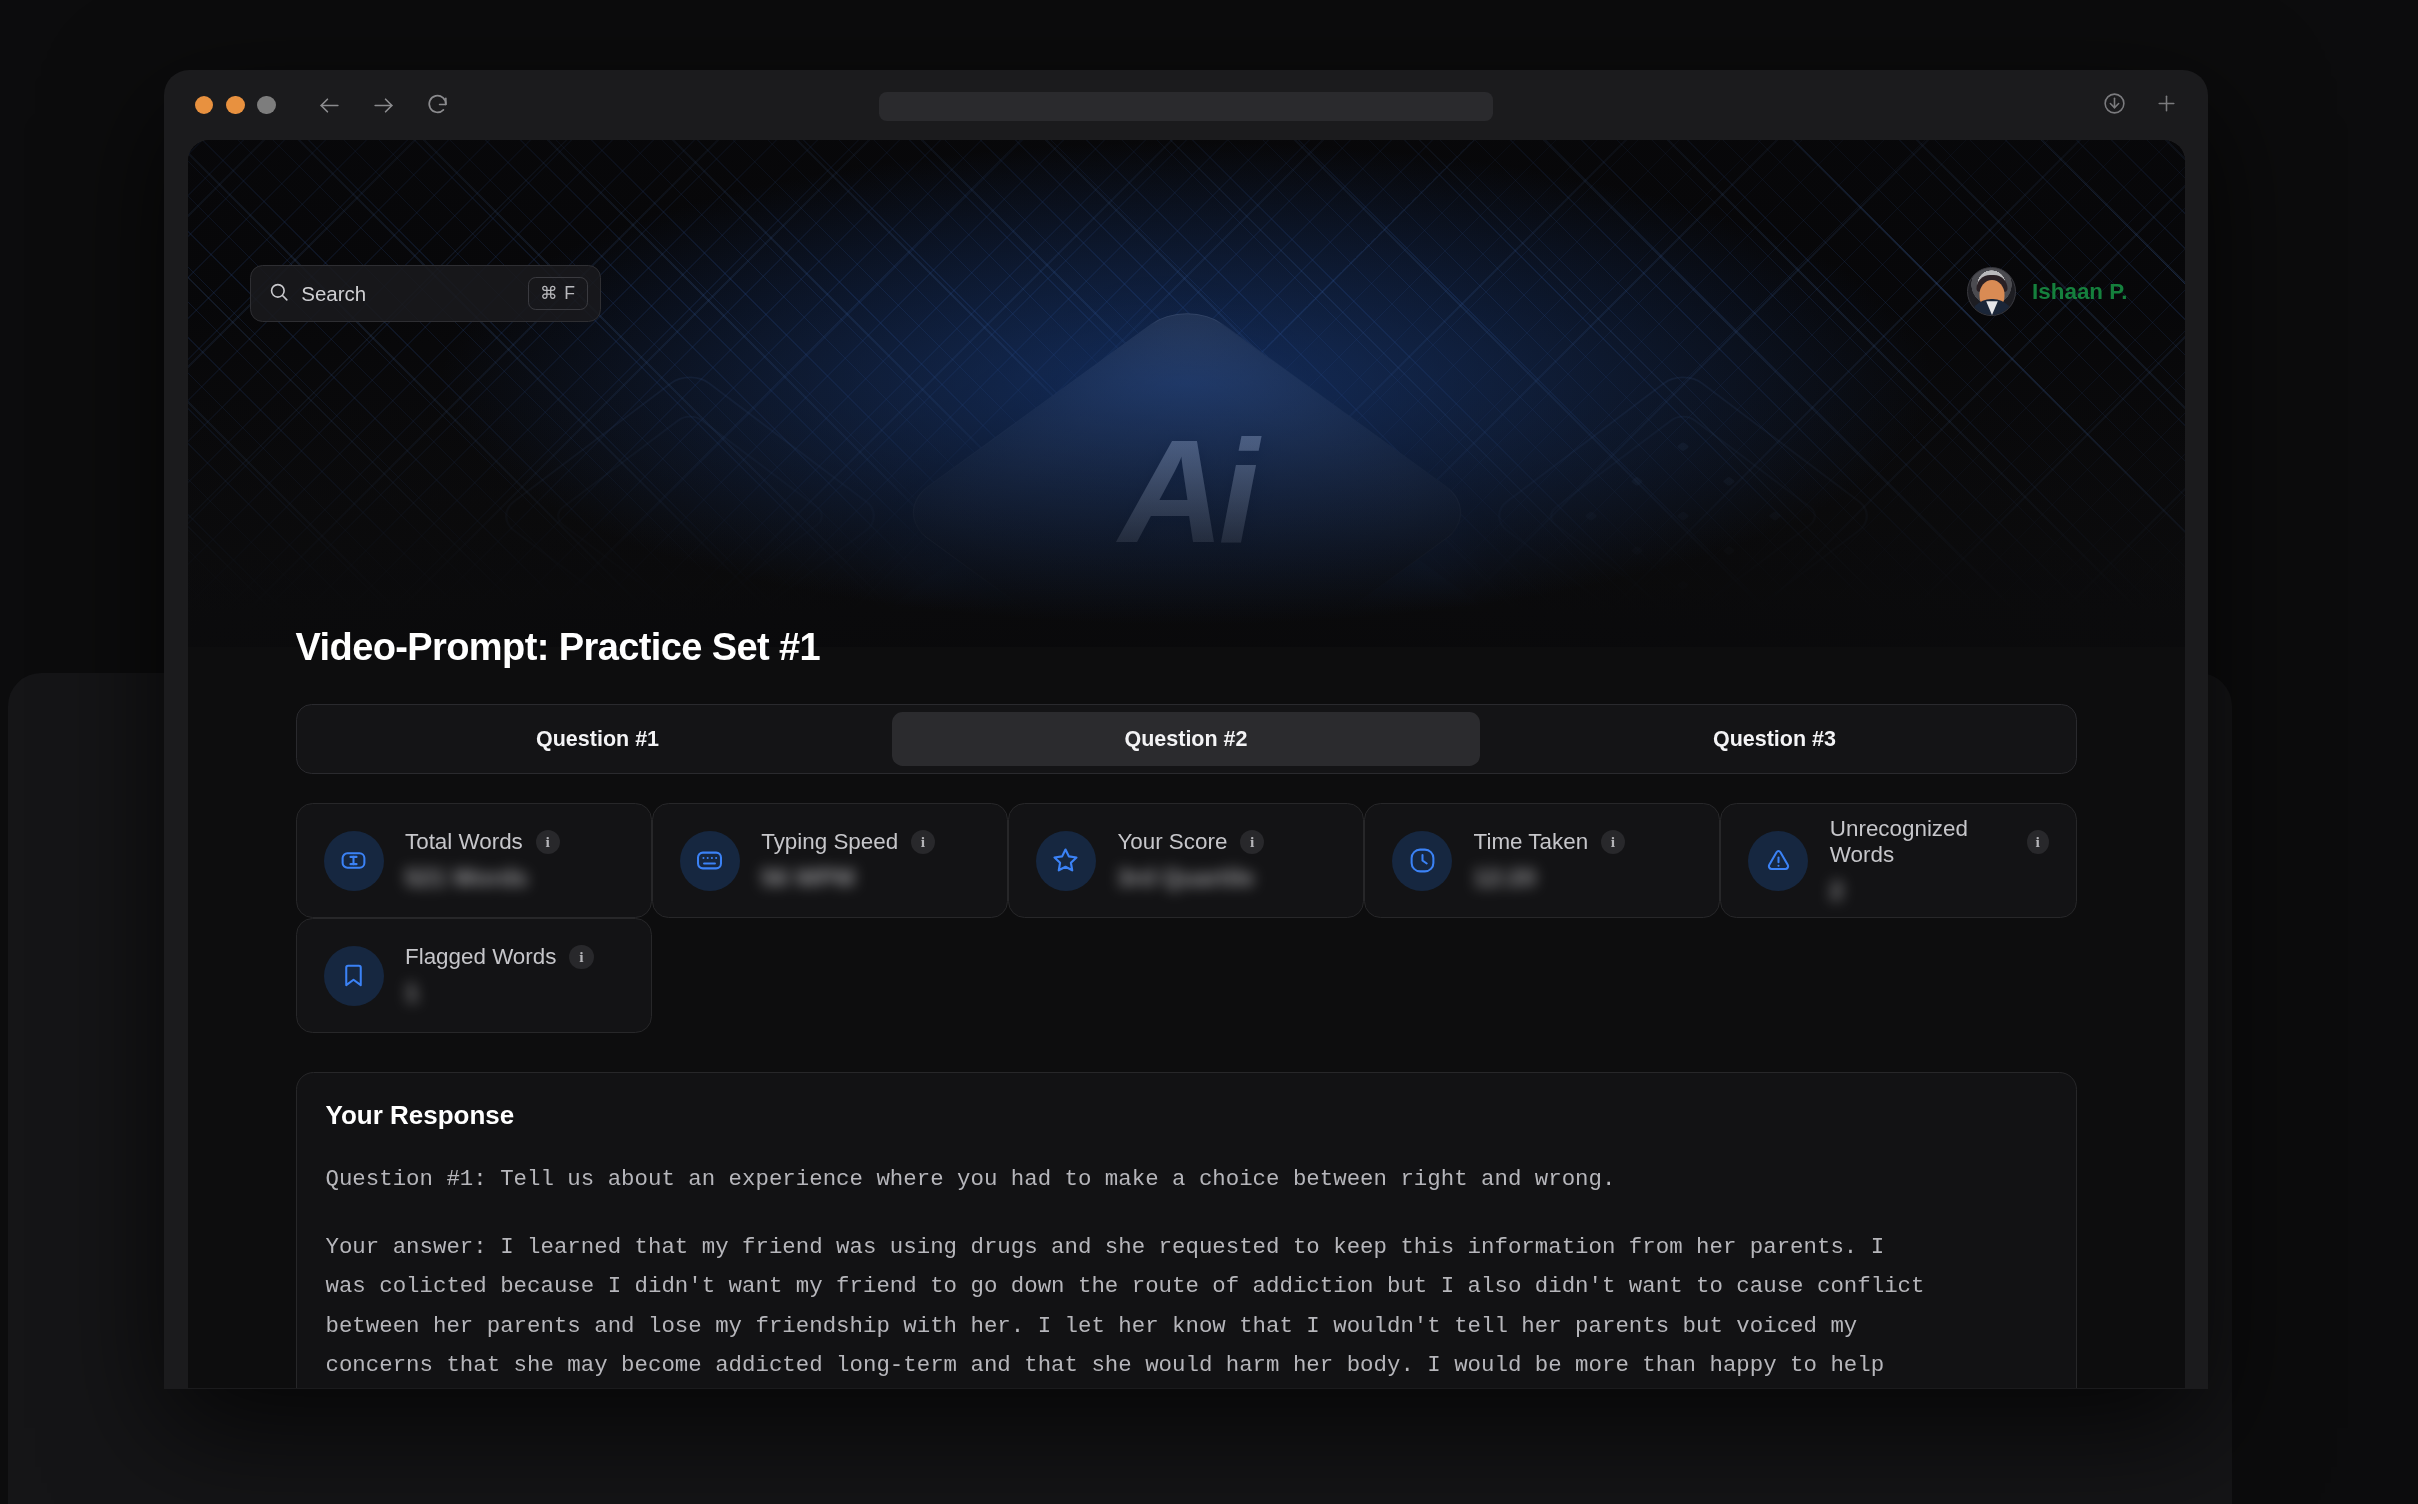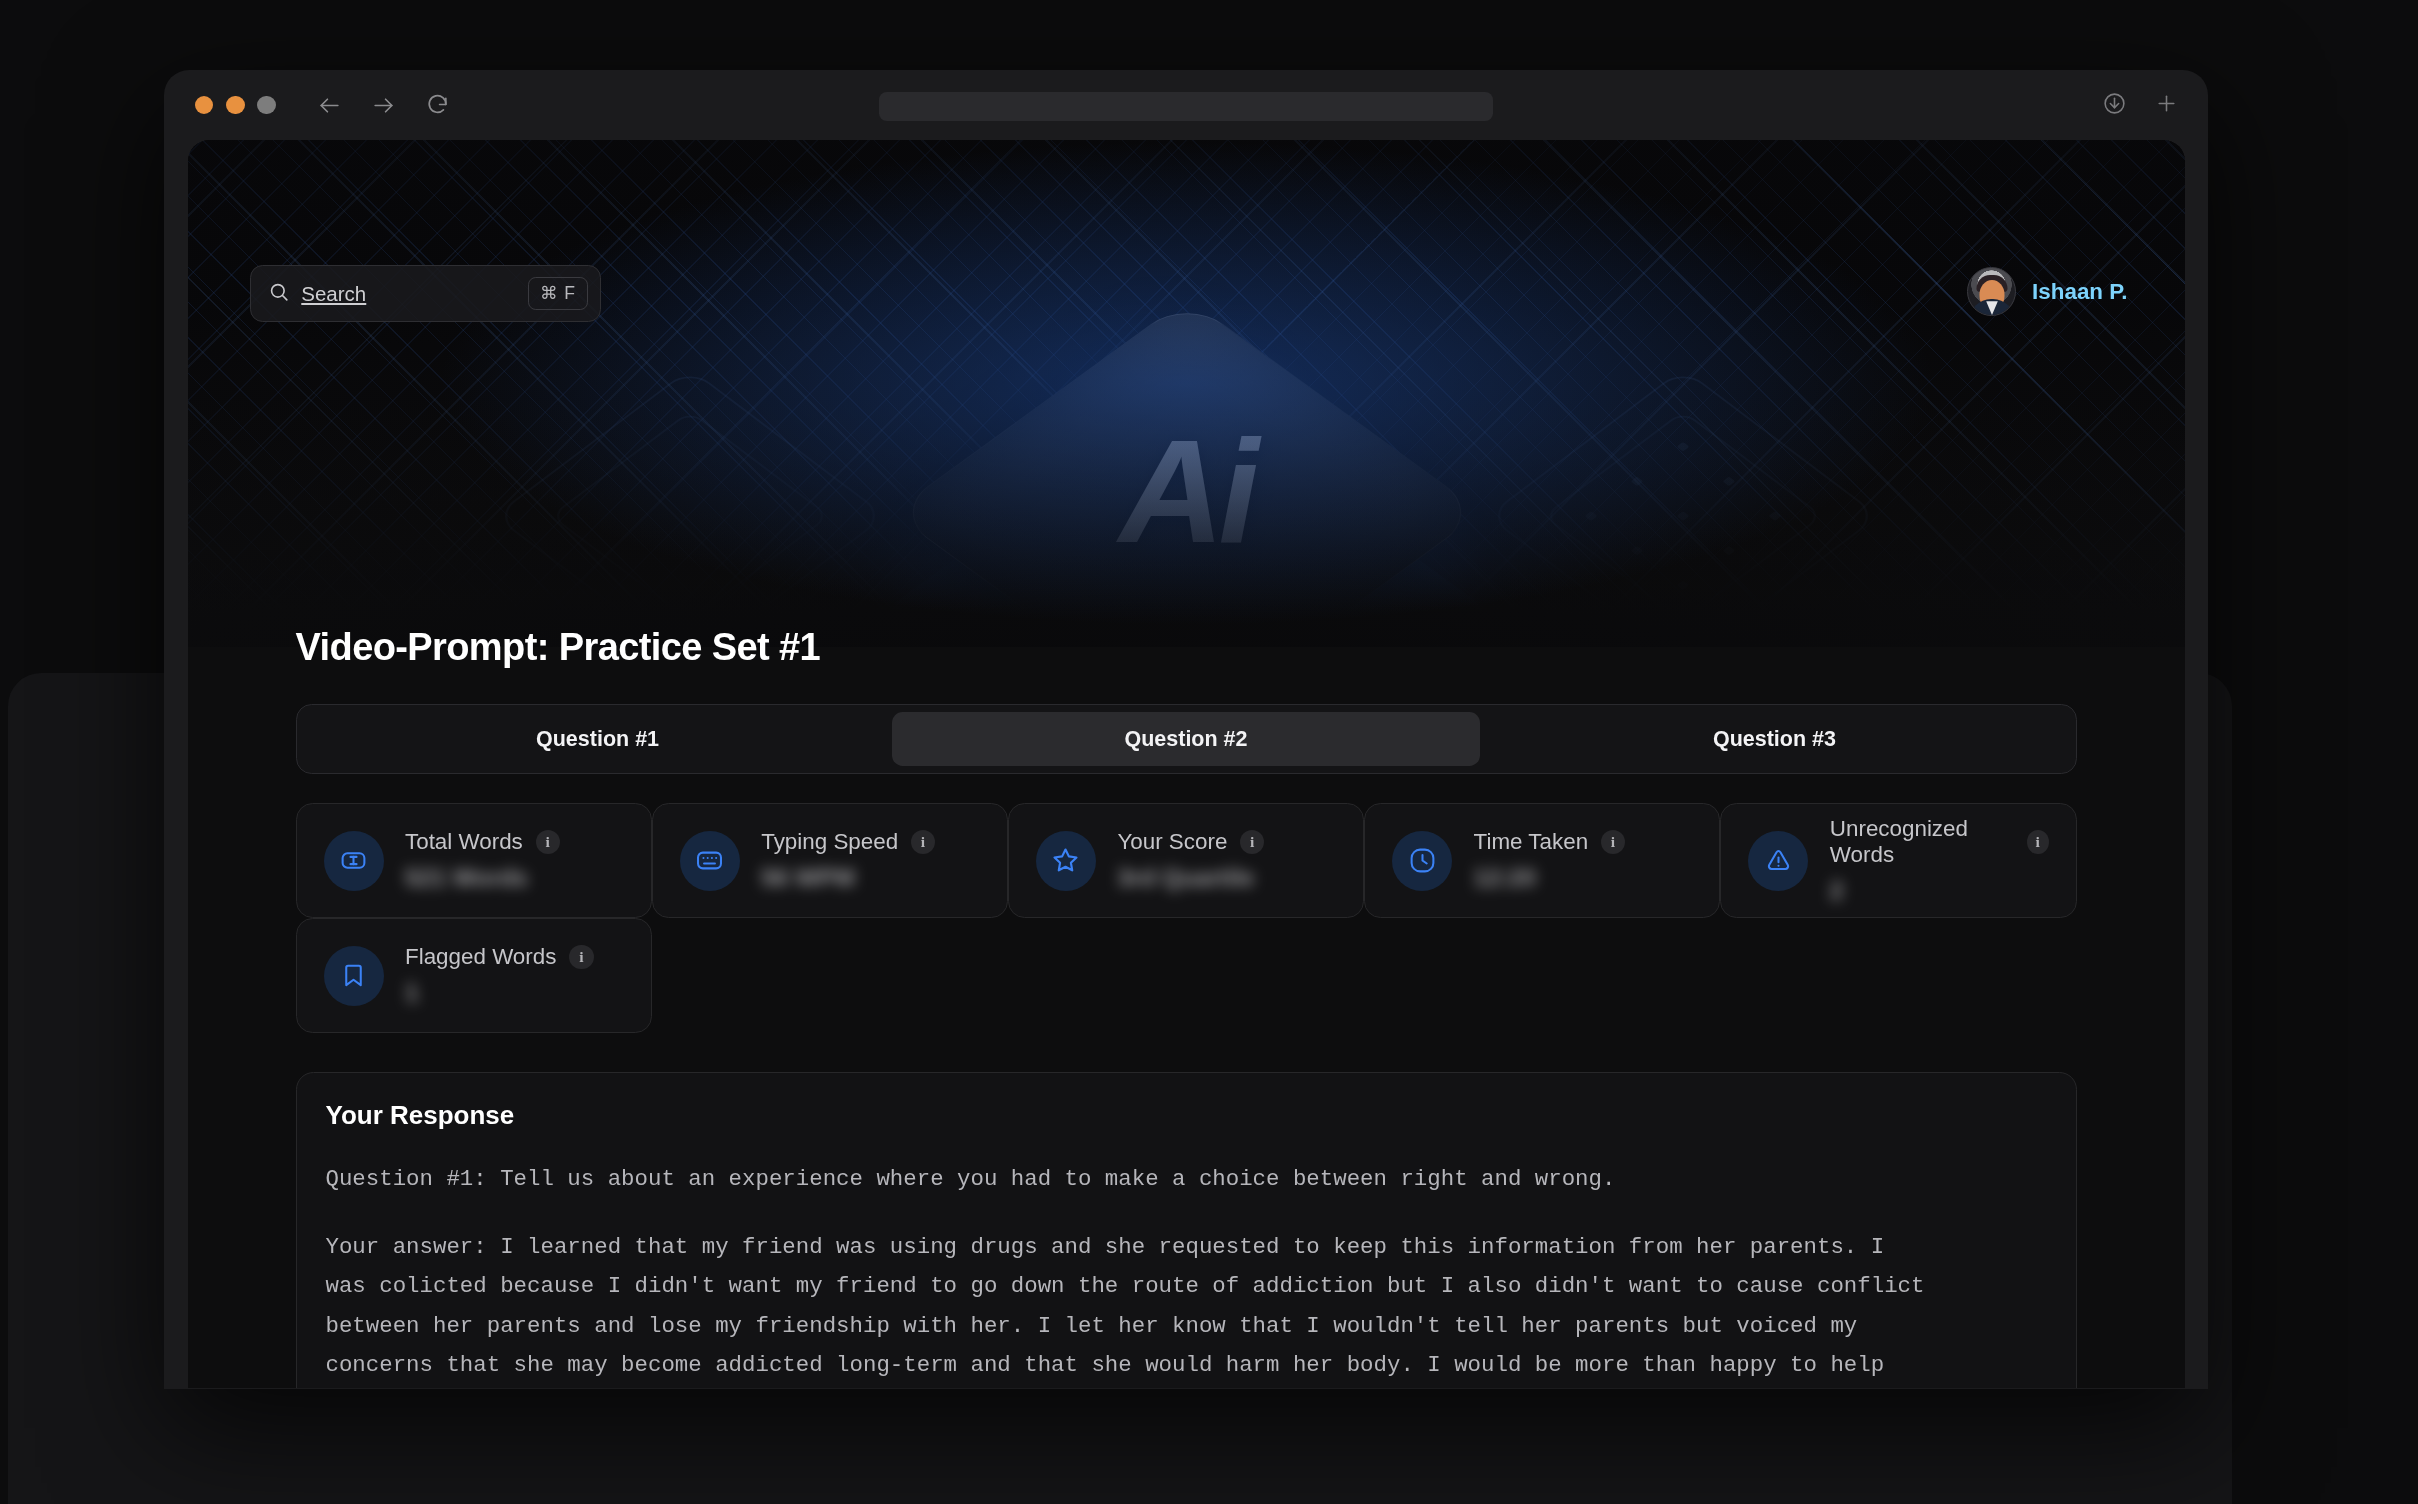--- a/index.html
+++ b/index.html
@@ -234,21 +234,20 @@
     display: flex;
     align-items: center;
     padding: 0 11.7px 0 17.6px;
     gap: 11.7px;
     z-index: 5;
   }
   .searchbar .ph {
     flex: 1;
     color: #cfcfd2;
     font-size: 20.5px;
-    text-decoration: underline;
   }
   .kbd {
     border: 1px solid #3a3a3f;
     border-radius: 7.8px;
     color: #b9b9bd;
     font-size: 17.6px;
     padding: 4.9px 10.7px;
     letter-spacing: 1px;
   }
 
@@ -295,21 +294,21 @@
   }
   .avatar .collar {
     position: absolute;
     left: 50%; bottom: 0;
     transform: translateX(-50%);
     width: 11.7px; height: 13.7px;
     background: #e6e6e8;
     clip-path: polygon(50% 100%, 0 0, 100% 0);
   }
   .user-name {
-    color: #7dd3fc;
+    color: #15803d;
     font-size: 22.4px;
     font-weight: 600;
   }
 
   
   .content {
     position: absolute;
     left: 0; top: 16px;
     width: 100%;
     padding: 0 54px;

